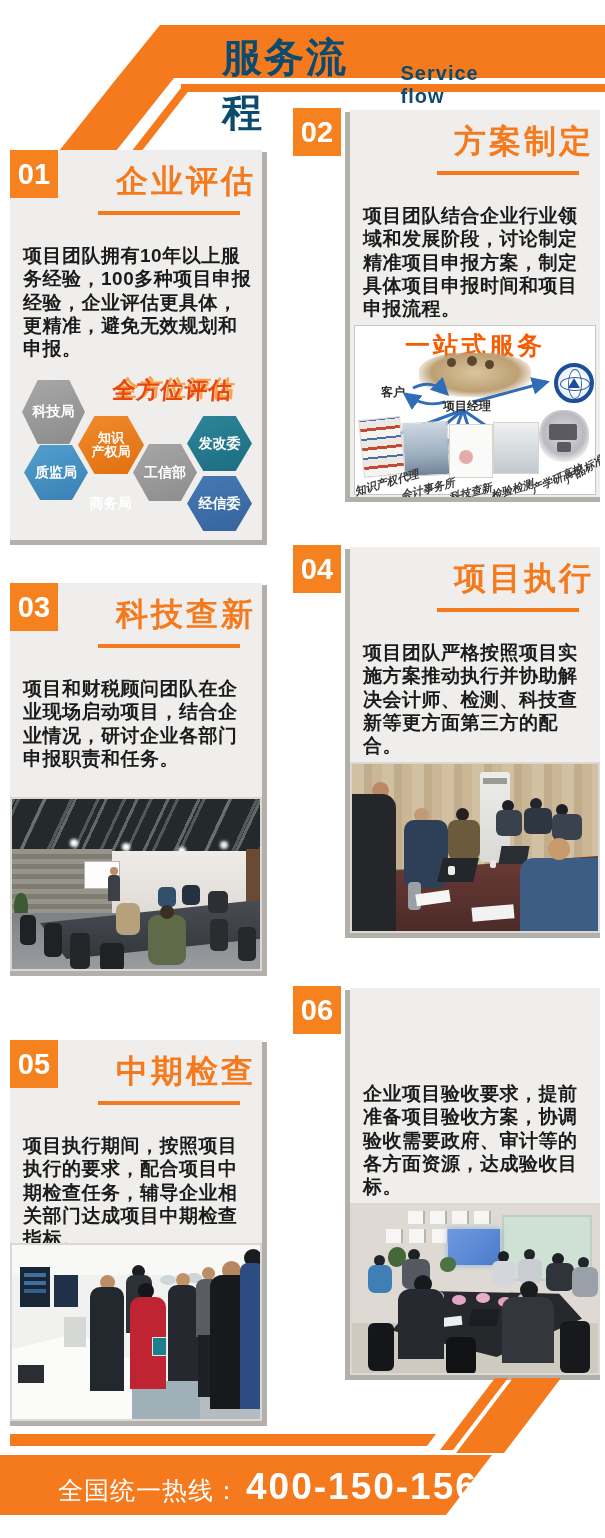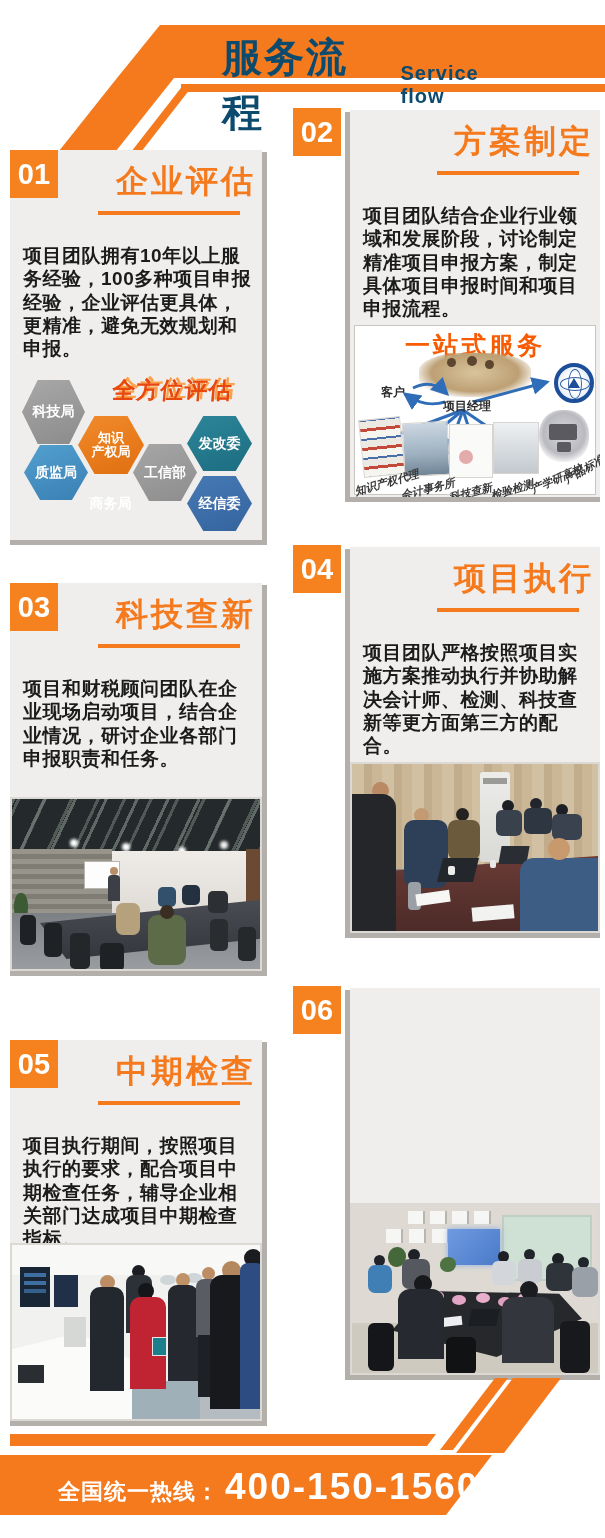--- a/index.html
+++ b/index.html
@@ -64,21 +64,21 @@
   .os-svc{position:absolute;font-size:11px;font-weight:bold;font-style:italic;color:#3a3a3a;
           transform-origin:left bottom;white-space:nowrap;}
 
   
   .photo{position:absolute;left:0;right:0;border:2px solid #dcd9d5;box-sizing:border-box;overflow:hidden;background:#888;}
   .photo div{position:absolute;}
 
   
   .ftr-svg{position:absolute;left:0;top:1370px;}
   .ftr-text{position:absolute;left:58px;top:1466px;display:flex;align-items:baseline;gap:6px;color:#fff;}
-  .ftr-label{font-size:22px;font-weight:bold;letter-spacing:1px;}
+  .ftr-label{font-size:25px;font-weight:normal;letter-spacing:1px;}
   .ftr-number{font-size:37px;font-weight:bold;letter-spacing:2px;}
 </style>
 </head>
 <body>
 
 <div id="page">
 
   <svg class="hdr-svg" width="605" height="170" viewBox="0 0 605 170">
     <polygon points="160,25 605,25 605,78 117,78" fill="#f57a1e"></polygon>
     <polygon points="117,78 174,78 116,151 59,151" fill="#f57a1e"></polygon>
@@ -283,20 +283,21 @@
       <div style="left:198px;top:30px;width:44px;height:134px;border-radius:12px 12px 0 0;background:#17191d;"></div>
       <div style="left:232px;top:4px;width:18px;height:18px;border-radius:50%;background:#1a1c20;"></div>
       <div style="left:228px;top:18px;width:24px;height:146px;border-radius:8px 8px 0 0;background:#2d4d82;"></div>
     </div>
   </section>
 
   <section class="card right" style="left:350px;top:988px;width:250px;height:387px;">
     <div class="shadow-l"></div>
     <div class="shadow-b"></div>
     <div class="badge">06</div>
+    <div class="card-body">企业项目验收要求，提前准备项目验收方案，协调验收需要政府、审计等的各方面资源，达成验收目标。</div>
     <div class="media photo" style="top:215px;height:172px;">
       <div style="left:0;top:0;right:0;bottom:0;background:#dedad3;"></div>
       <div style="left:0;bottom:0;right:0;height:50px;background:#cfcabf;"></div>
       <div style="left:150px;top:10px;width:86px;height:62px;background:#cfe0d4;border:2px solid #bfcfc2;"></div>
       <div style="left:56px;top:6px;width:88px;height:13px;background:repeating-linear-gradient(90deg,#f6f6f4 0 15px,#b9b5ac 15px 17px,#dedad3 17px 22px);"></div>
       <div style="left:34px;top:24px;width:104px;height:14px;background:repeating-linear-gradient(90deg,#f6f6f4 0 15px,#b9b5ac 15px 17px,#dedad3 17px 23px);"></div>
       <div style="left:96px;top:24px;width:52px;height:36px;background:linear-gradient(135deg,#6f9ae0,#4a7ac8);box-shadow:0 0 6px rgba(120,160,230,.8);"></div>
       <div style="left:36px;top:42px;width:18px;height:20px;border-radius:50% 45%;background:#44683a;"></div>
       <div style="left:88px;top:52px;width:16px;height:15px;border-radius:50% 45%;background:#4d7342;"></div>
       <div style="left:22px;top:50px;width:11px;height:11px;border-radius:50%;background:#20242a;"></div>

